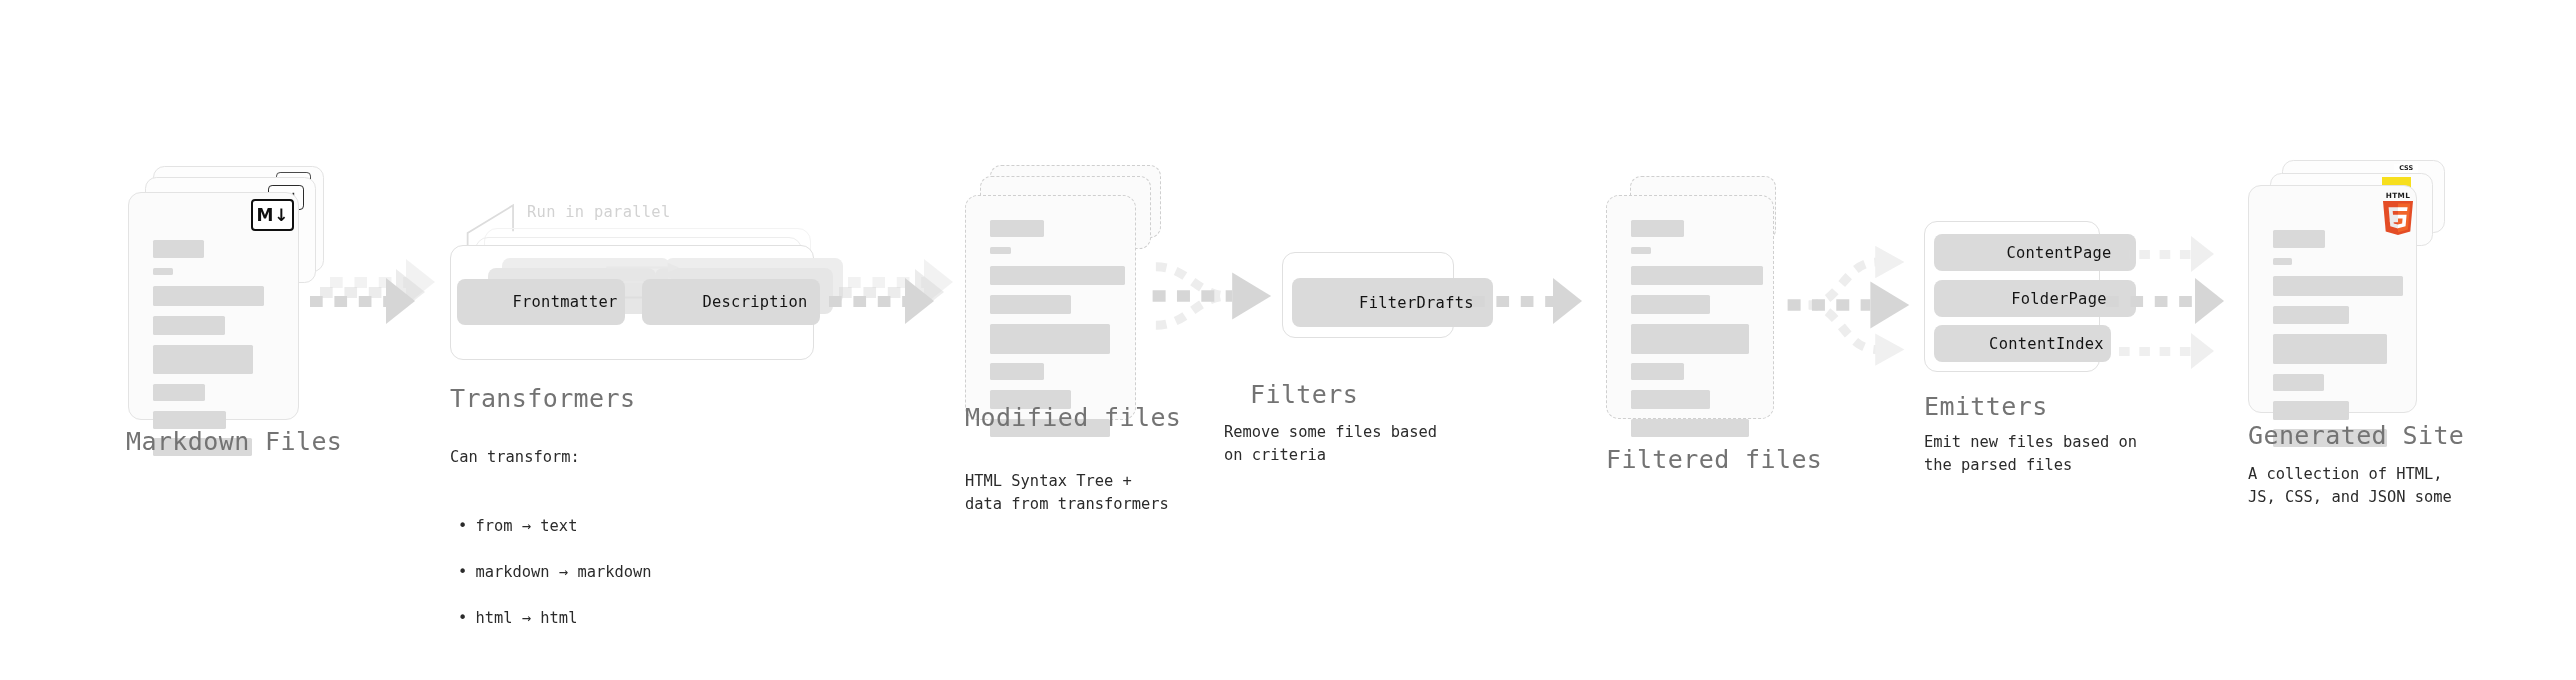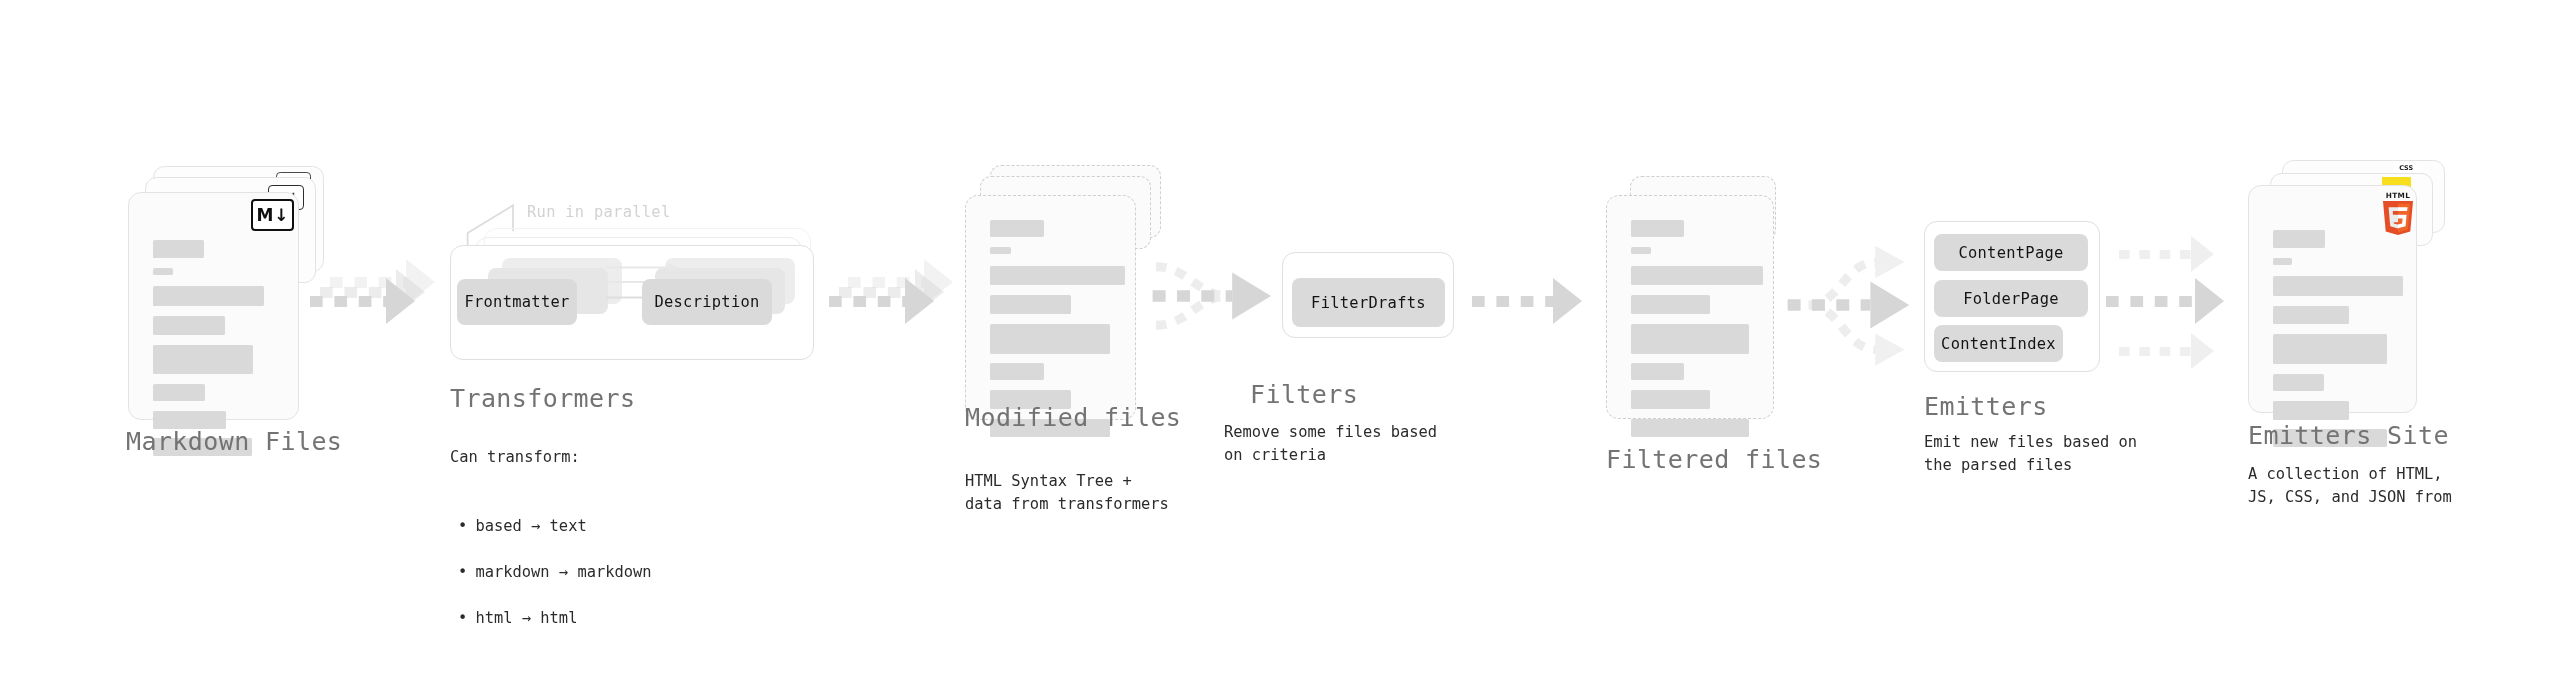--- a/index.html
+++ b/index.html
@@ -42,20 +42,21 @@
   .sub .bullet-list{margin:0;padding:0;list-style:none;}
   .sub .bullet-list li{white-space:nowrap;}
   .sub .bullet-list li:before{content:"\2022";margin-right:8.1px;}
 
   
   .chip{
     position:absolute;background:#dadada;border-radius:8.1px;
     display:flex;align-items:center;justify-content:center;
     font-size:15.4px;color:#141414;letter-spacing:0.3px;white-space:nowrap;
     font-family:"DejaVu Sans Mono","Liberation Mono",monospace;
+    padding-left:48px;
   }
   .chip.ghost1{background:#e6e6e6;}
   .chip.ghost2{background:#ededed;}
 
   
   .group{
     position:absolute;border:1.6px solid #e0e0e0;border-radius:13px;
     background:#ffffff;box-sizing:border-box;
   }
   .group.ghost{border-color:#ededed;background:transparent;}
@@ -187,21 +188,21 @@
     </div>
     <div class="chip" style="left:642px;top:279px;width:130px;height:46px;">
       <span>Description</span>
     </div>
 
     <div class="title abs" style="left:450px;top:384px;">Transformers</div>
 
     <div class="sub abs" style="left:450px;top:423px;">
       <div>Can transform:</div>
       <ul class="bullet-list" style="margin-left:8.1px;">
-        <li>based → text</li>
+        <li>from → text</li>
         <li>markdown → markdown</li>
         <li>html → html</li>
       </ul>
     </div>
   </div>
 
   <div>
     <div class="arrow faded2" style="left:848px;top:283px;width:106px;">
       <div class="shaft" style="width:76px;"></div>
         <div class="head" style="left:76px;"></div>
@@ -354,19 +355,19 @@
       <svg viewBox="0 0 512 512" style="width:34px;height:36px;display:block;">
         <polygon fill="#e44d26" points="71,460 30,0 482,0 441,460 255,512"></polygon>
         <polygon fill="#f16529" points="256,472 405,431 440,37 256,37"></polygon>
         <polygon fill="#ebebeb" points="256,208 181,208 176,150 256,150 256,94 255,94 114,94 116,114 134,320 256,320"></polygon>
         <polygon fill="#ebebeb" points="256,354 255,354 192,337 188,292 160,292 132,292 140,381 255,413 256,413"></polygon>
         <polygon fill="#ffffff" points="255,208 255,264 325,264 318,337 255,354 255,412 370,381 371,370 384,223 386,208 370,208"></polygon>
         <polygon fill="#ffffff" points="255,94 255,129 255,150 255,150 392,150 392,150 393,150 394,135 398,114 400,94"></polygon>
       </svg>
     </div>
 
-    <div class="title abs" style="left:2248px;top:421px;">Emitters Site</div>
+    <div class="title abs" style="left:2248px;top:421px;">Generated Site</div>
     <div class="sub abs" style="left:2248px;top:463px;">A collection of HTML,
-JS, CSS, and JSON from</div>
+JS, CSS, and JSON some</div>
   </div>
 
 </div>
 
 
 </body></html>

